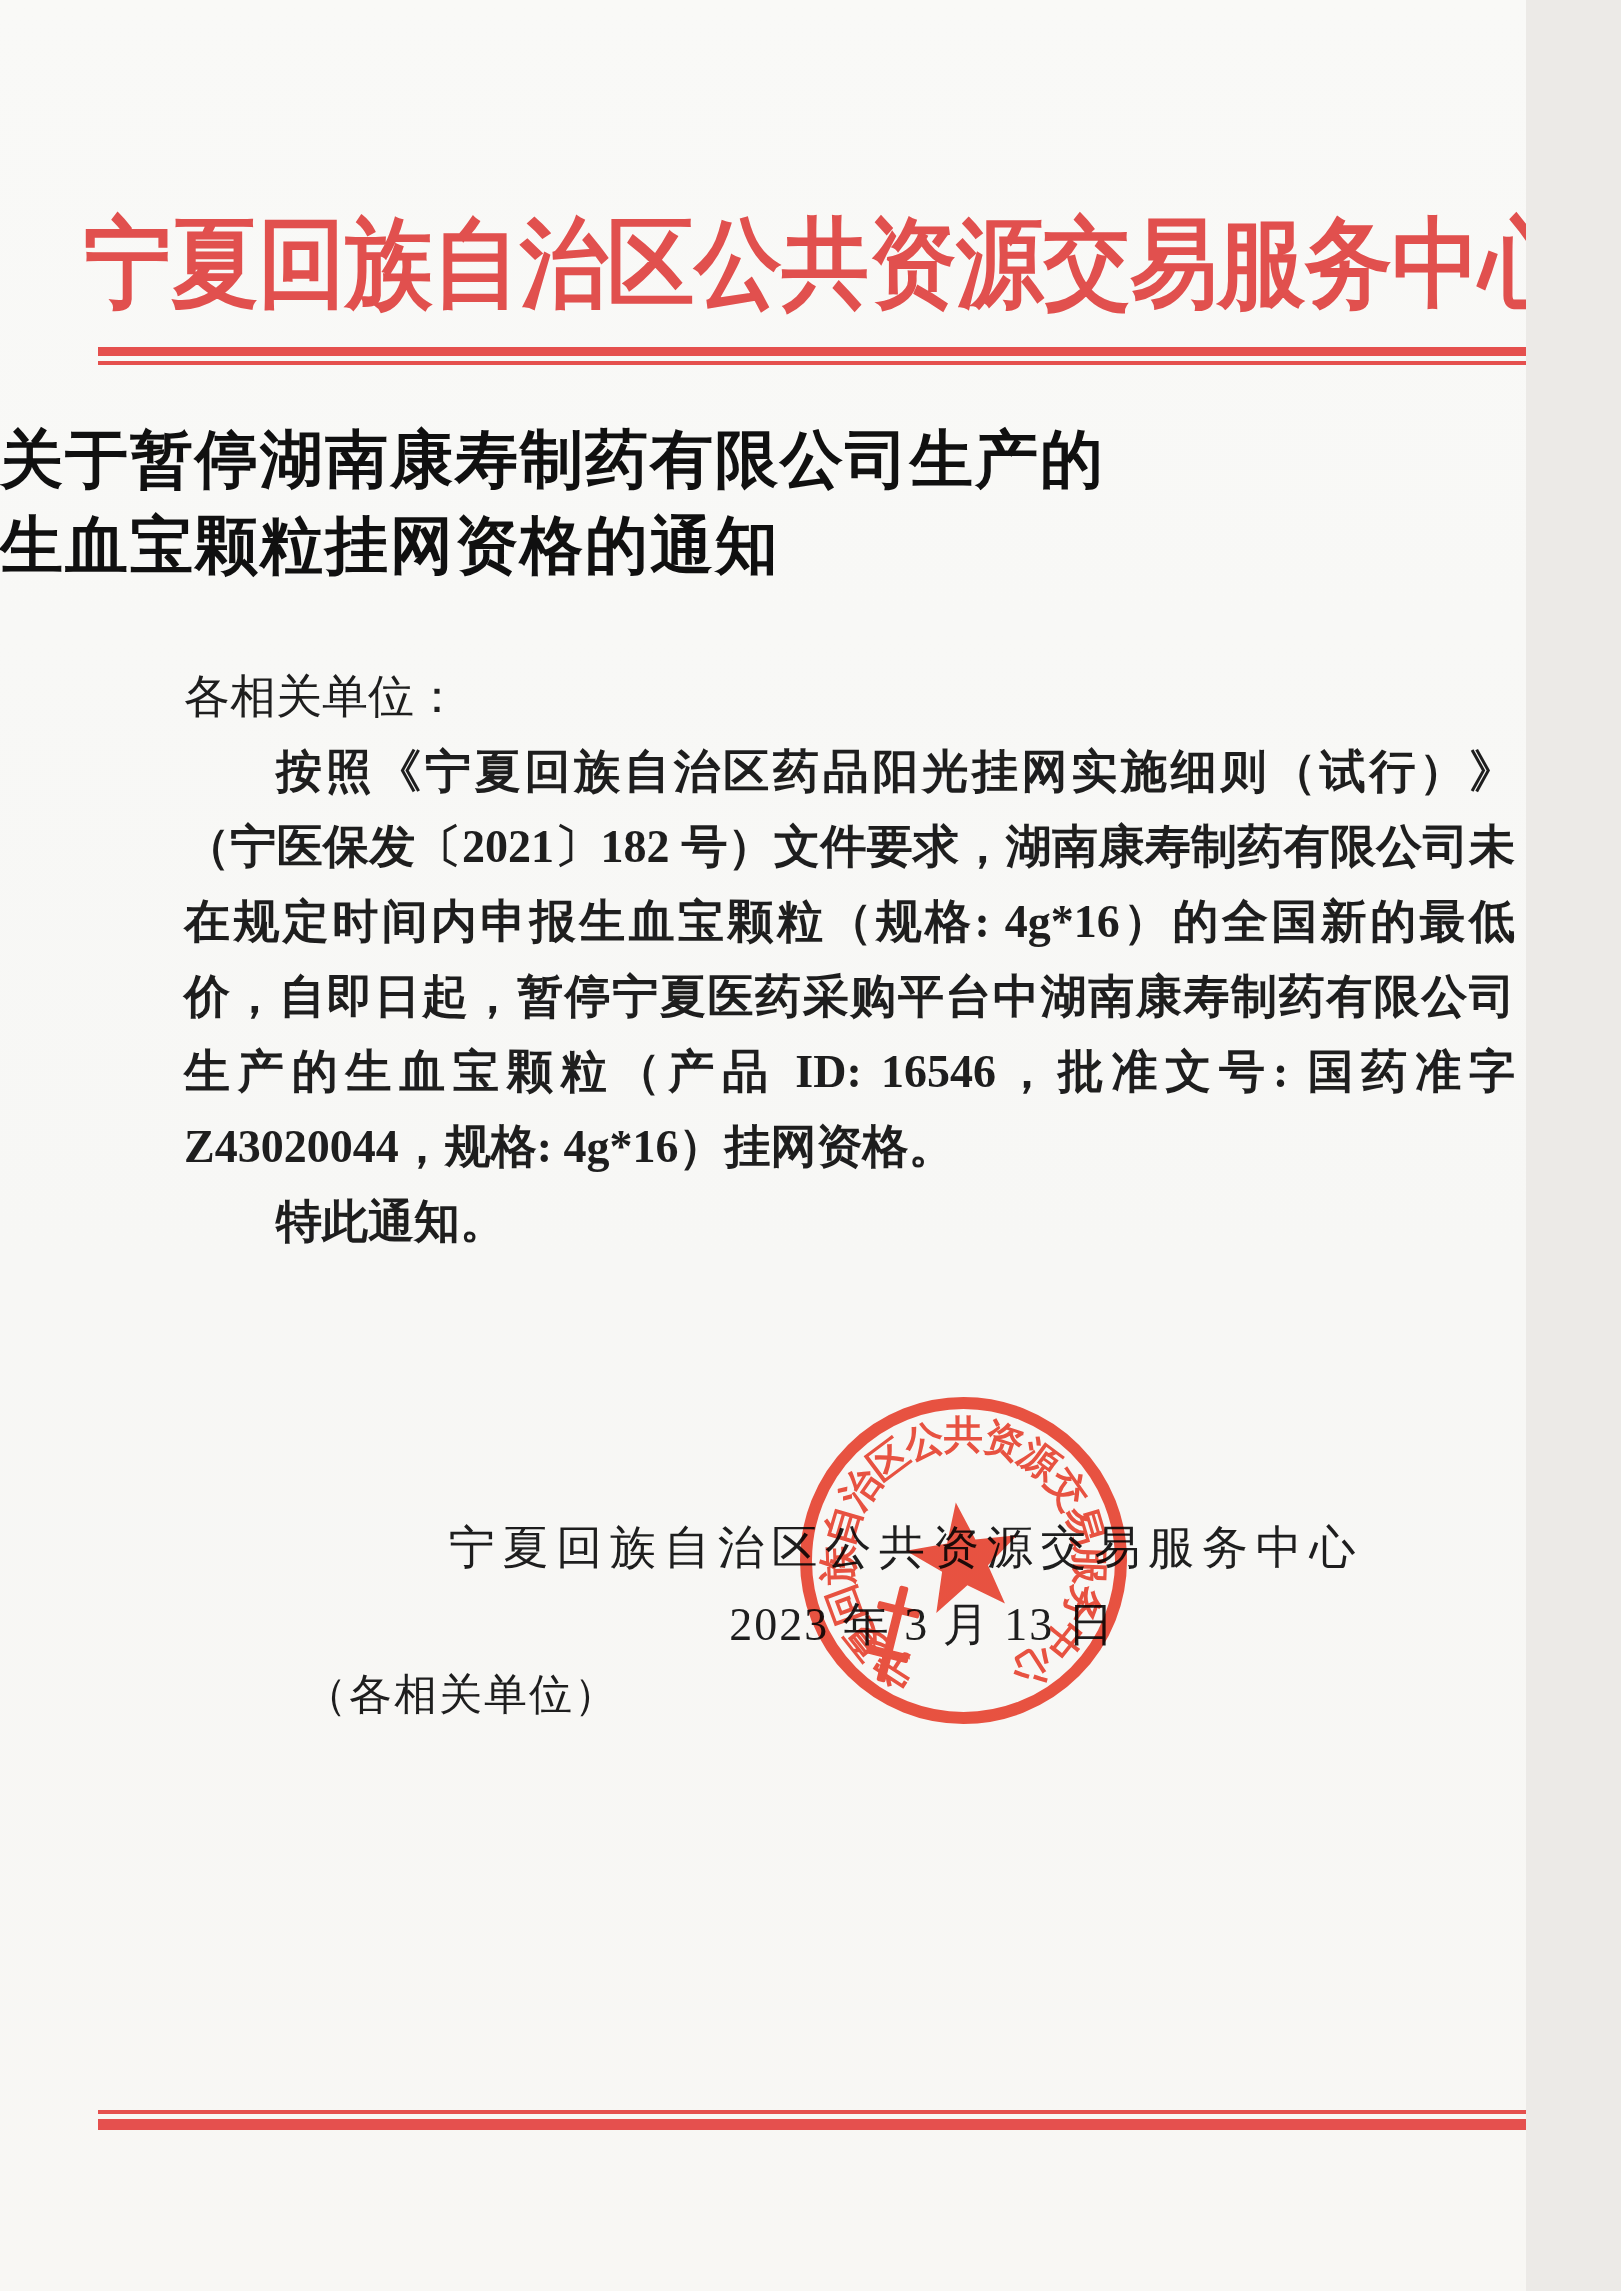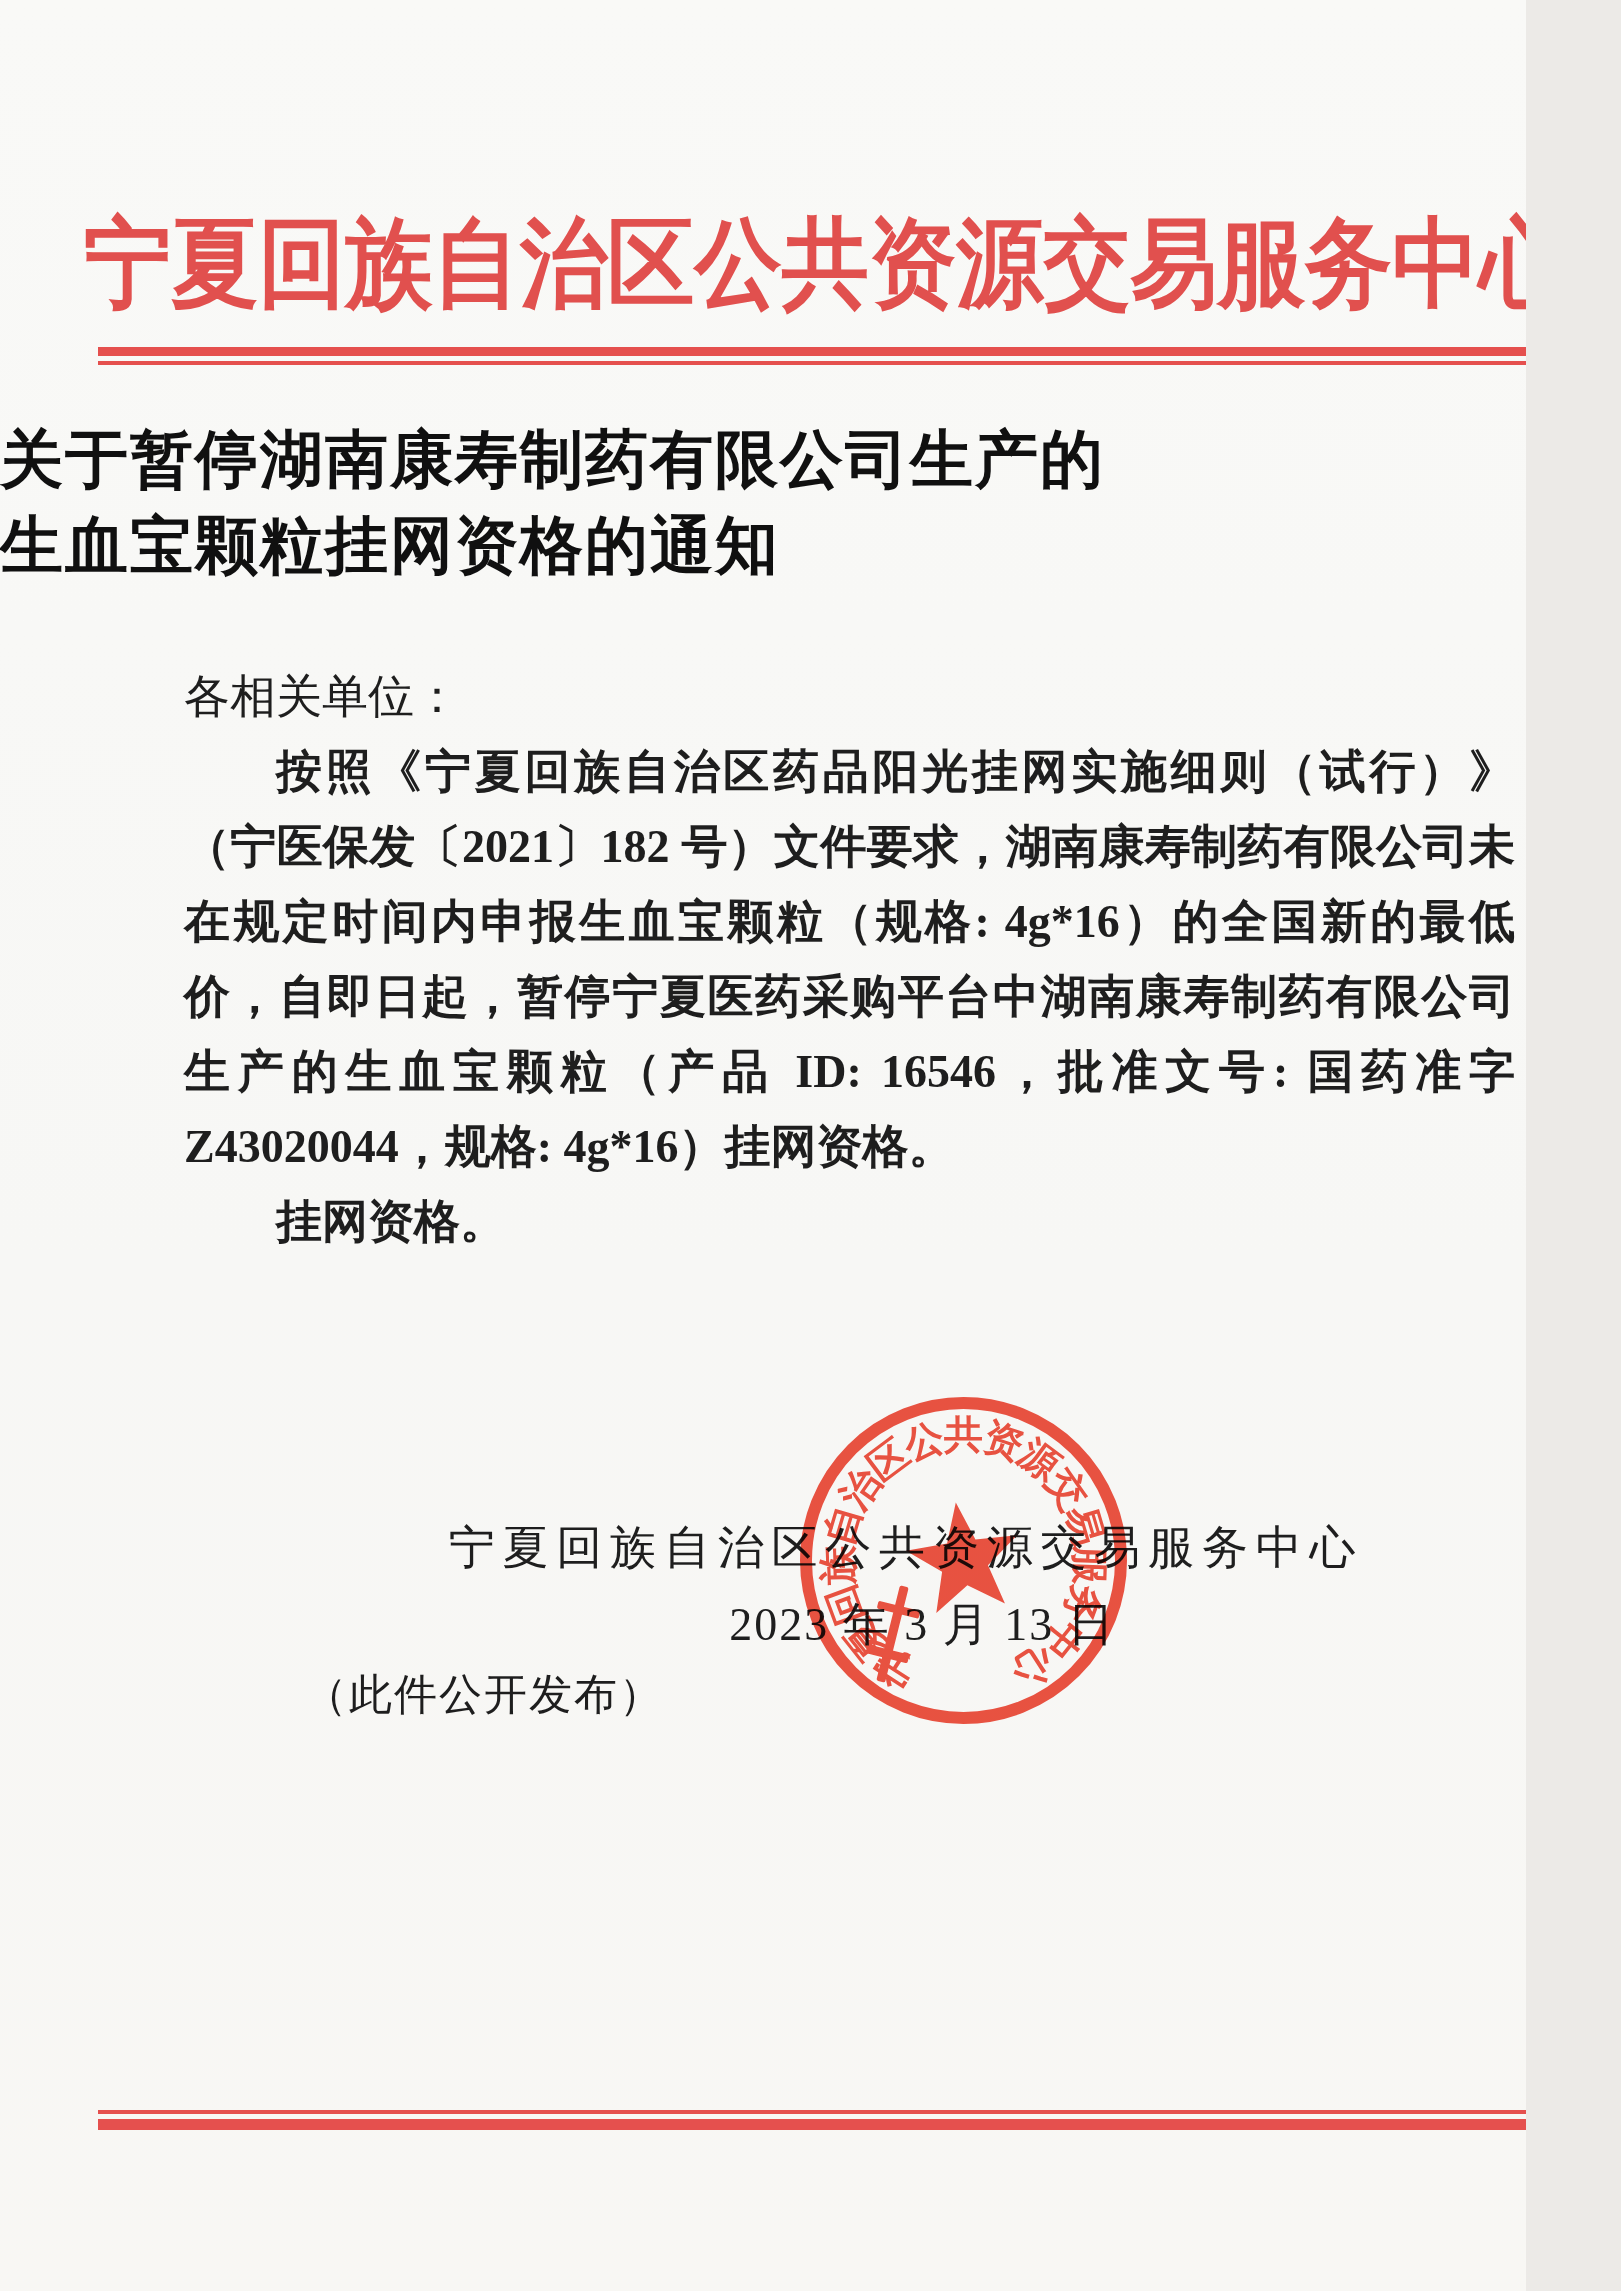--- a/index.html
+++ b/index.html
@@ -106,26 +106,26 @@
   <div class="rule rule-top-thin"></div>
 
   <div class="doc-title">
     <div>关于暂停湖南康寿制药有限公司生产的</div>
     <div>生血宝颗粒挂网资格的通知</div>
   </div>
 
   <div class="body-text">
     <p class="salutation">各相关单位：</p>
     <p class="para">按照《宁夏回族自治区药品阳光挂网实施细则（试行）》（宁医保发〔2021〕182 号）文件要求，湖南康寿制药有限公司未在规定时间内申报生血宝颗粒（规格: 4g*16）的全国新的最低价，自即日起，暂停宁夏医药采购平台中湖南康寿制药有限公司生产的生血宝颗粒（产品 ID: 16546，批准文号: 国药准字 Z43020044，规格: 4g*16）挂网资格。</p>
-    <p class="para">挂网资格。</p>
+    <p class="para">特此通知。</p>
   </div>
 
   <div class="signature">宁夏回族自治区公共资源交易服务中心</div>
   <div class="sign-date">2023 年 3 月 13 日</div>
-  <div class="footer-note">（此件公开发布）</div>
+  <div class="footer-note">（各相关单位）</div>
 
   <div class="seal">
     <div class="seal-ring"></div>
     <svg class="seal-star" viewBox="-60 -60 120 120" xmlns="http://www.w3.org/2000/svg">
       <polygon fill="#ee4533" points="0,-58 14.1,-19.4 55.2,-17.9 22.8,7.4 34.1,46.9 0,24 -34.1,46.9 -22.8,7.4 -55.2,-17.9 -14.1,-19.4"></polygon>
     </svg>
     <div class="seal-arc" id="seal-arc">
         <span class="seal-arc-char" style="transform: translate(-50%, -50%) rotate(-147deg) translateY(-126px);">宁</span>
         <span class="seal-arc-char" style="transform: translate(-50%, -50%) rotate(-128.625deg) translateY(-126px);">夏</span>
         <span class="seal-arc-char" style="transform: translate(-50%, -50%) rotate(-110.25deg) translateY(-126px);">回</span>

